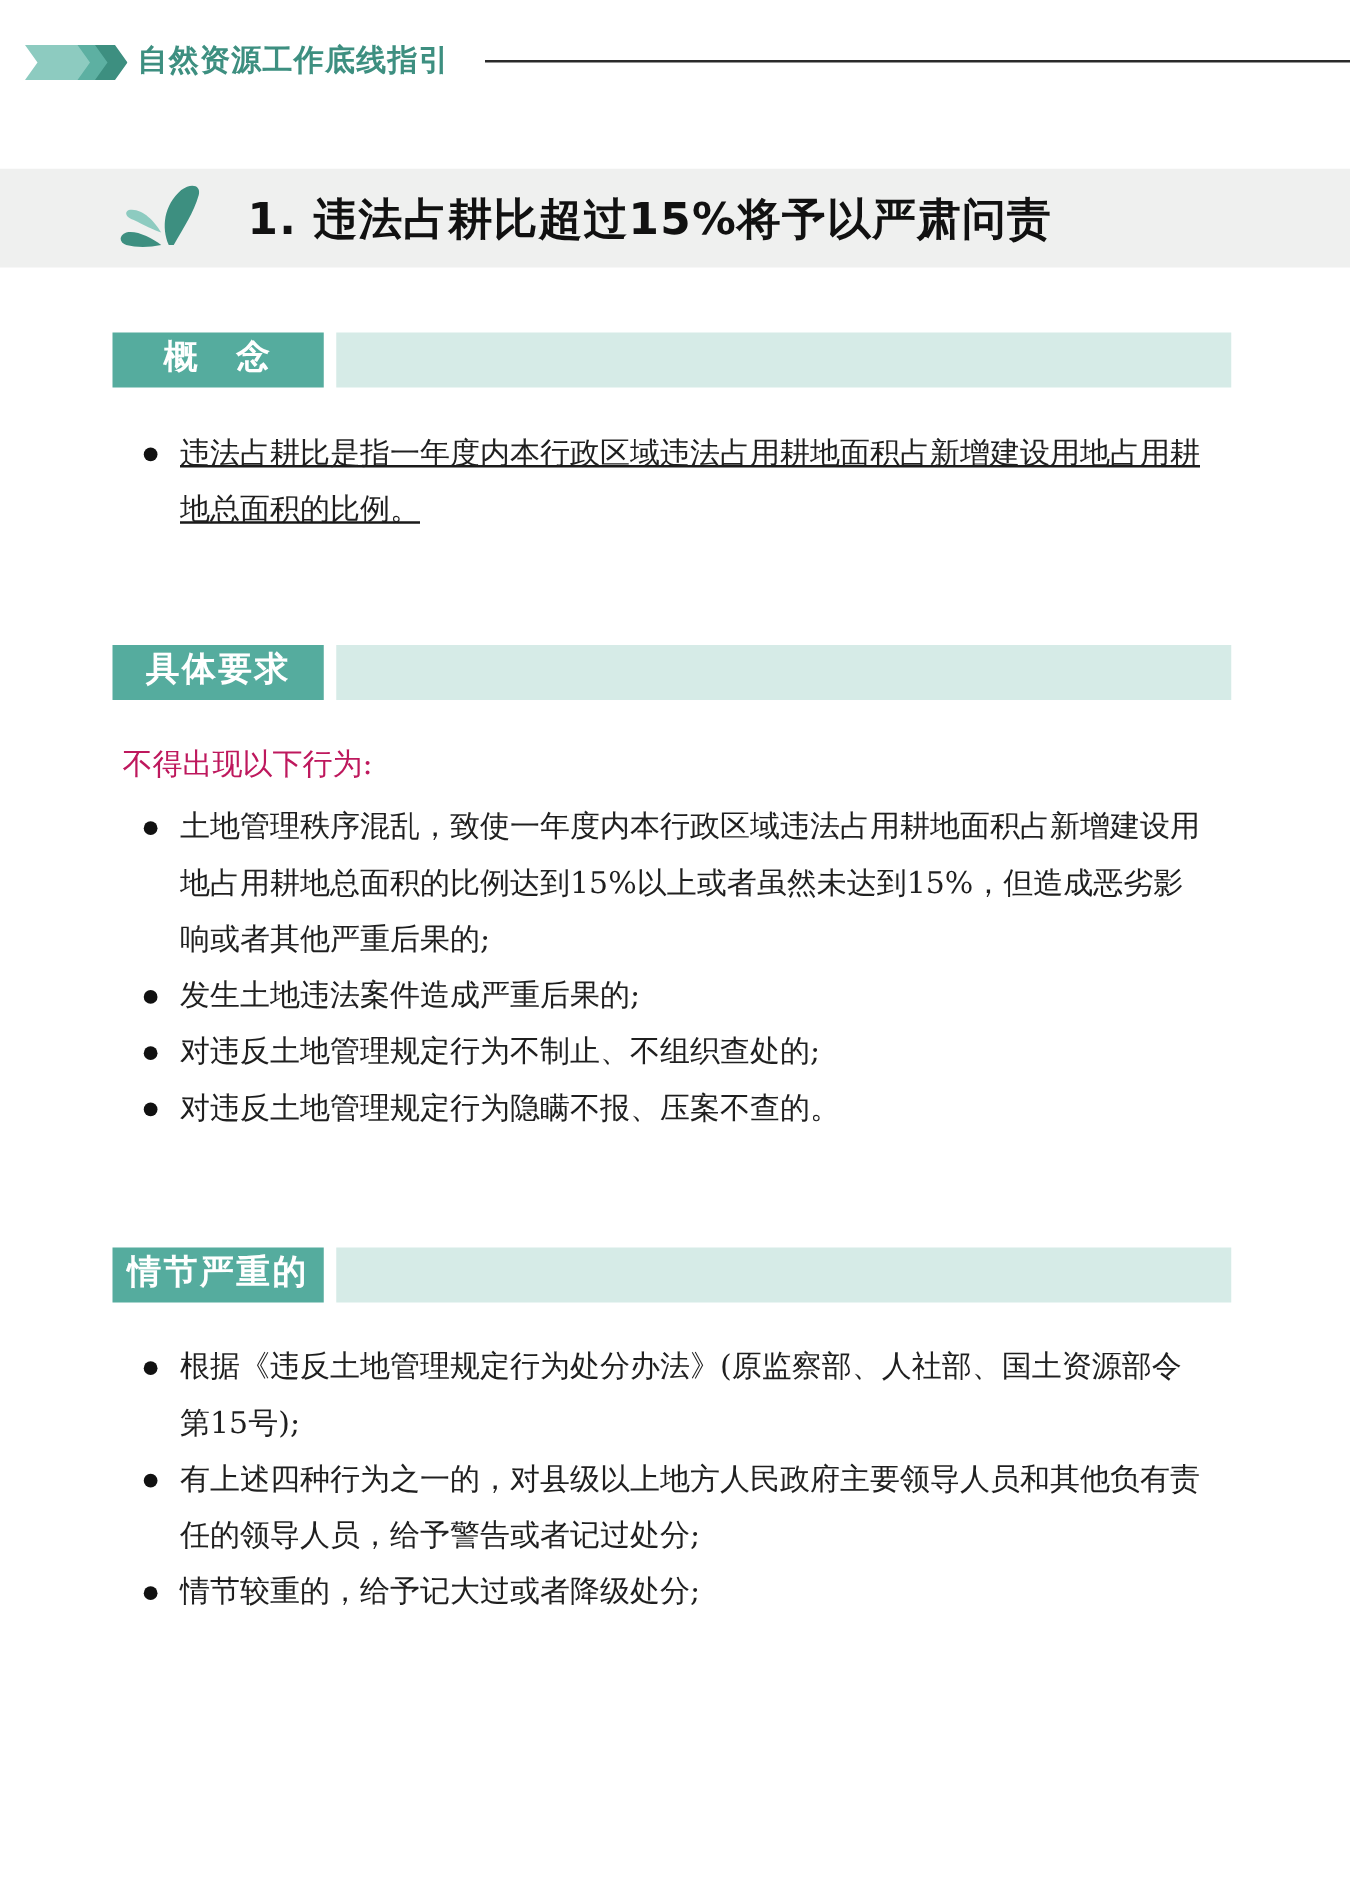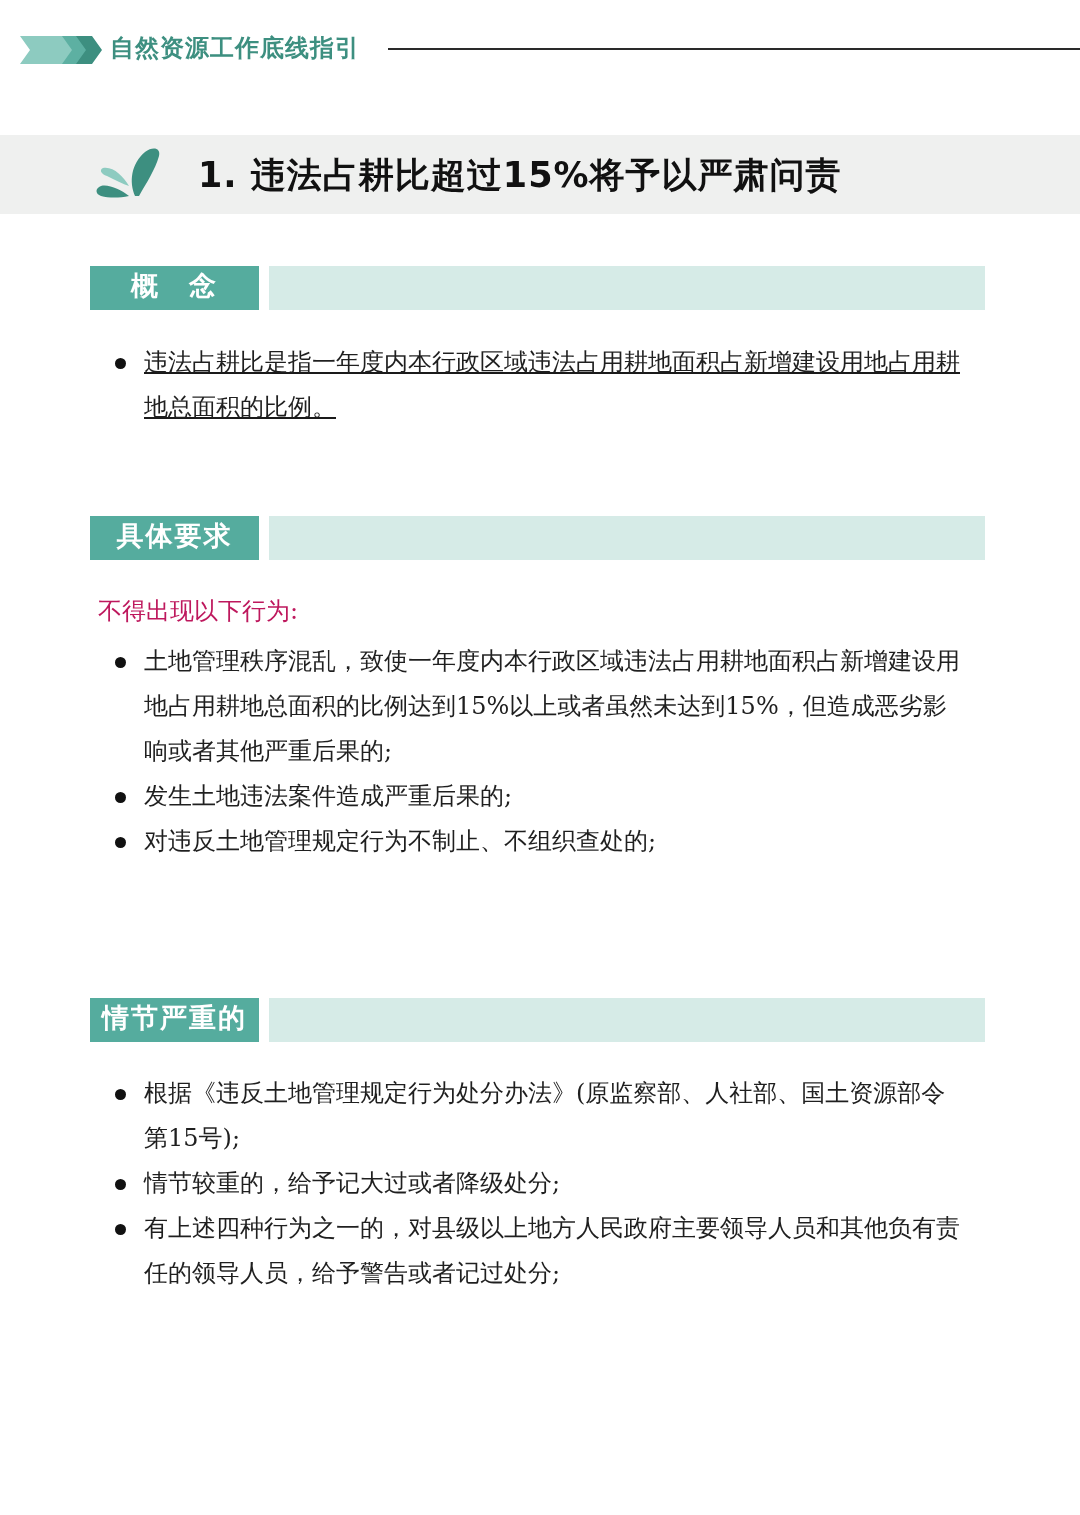--- a/index.html
+++ b/index.html
@@ -73,23 +73,24 @@
 
 <div class="section-bar" style="top:516px;">
   <div class="section-label">具体要求</div>
   <div class="section-fill"></div>
 </div>
 <div class="para" style="left:98px; top:589px;">不得出现以下行为:</div>
 <ul class="bullets" style="top:610px;margin-top:29px;">
   <li>土地管理秩序混乱，致使一年度内本行政区域违法占用耕地面积占新增建设用地占用耕地总面积的比例达到15%以上或者虽然未达到15%，但造成恶劣影响或者其他严重后果的;</li>
   <li>发生土地违法案件造成严重后果的;</li>
   <li>对违反土地管理规定行为不制止、不组织查处的;</li>
+  <li>对违反土地管理规定行为隐瞒不报、压案不查的。</li>
 </ul>
 
 <div class="section-bar" style="top:998px;">
   <div class="section-label">情节严重的</div>
   <div class="section-fill"></div>
 </div>
 <ul class="bullets" style="top:1071px;">
   <li>根据《违反土地管理规定行为处分办法》(原监察部、人社部、国土资源部令第15号);</li>
+  <li>有上述四种行为之一的，对县级以上地方人民政府主要领导人员和其他负有责任的领导人员，给予警告或者记过处分;</li>
   <li>情节较重的，给予记大过或者降级处分;</li>
-  <li>有上述四种行为之一的，对县级以上地方人民政府主要领导人员和其他负有责任的领导人员，给予警告或者记过处分;</li>
 </ul>
 
 </body></html>

